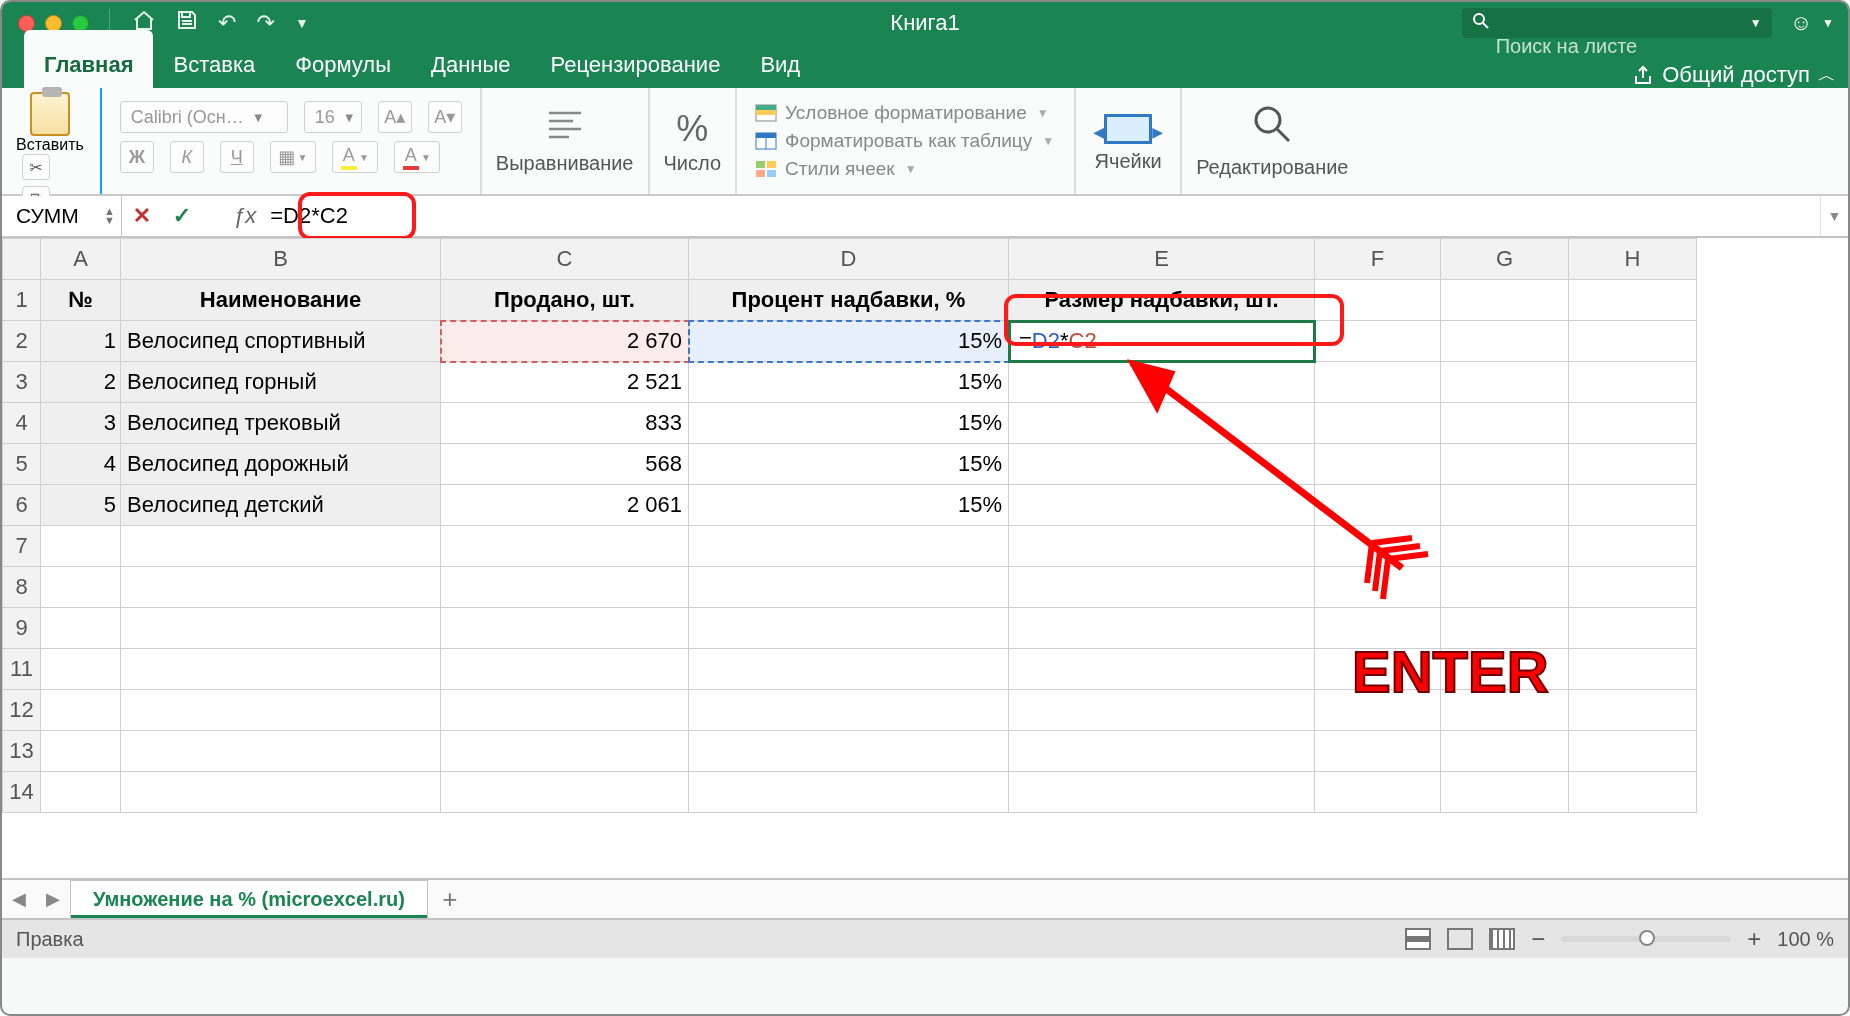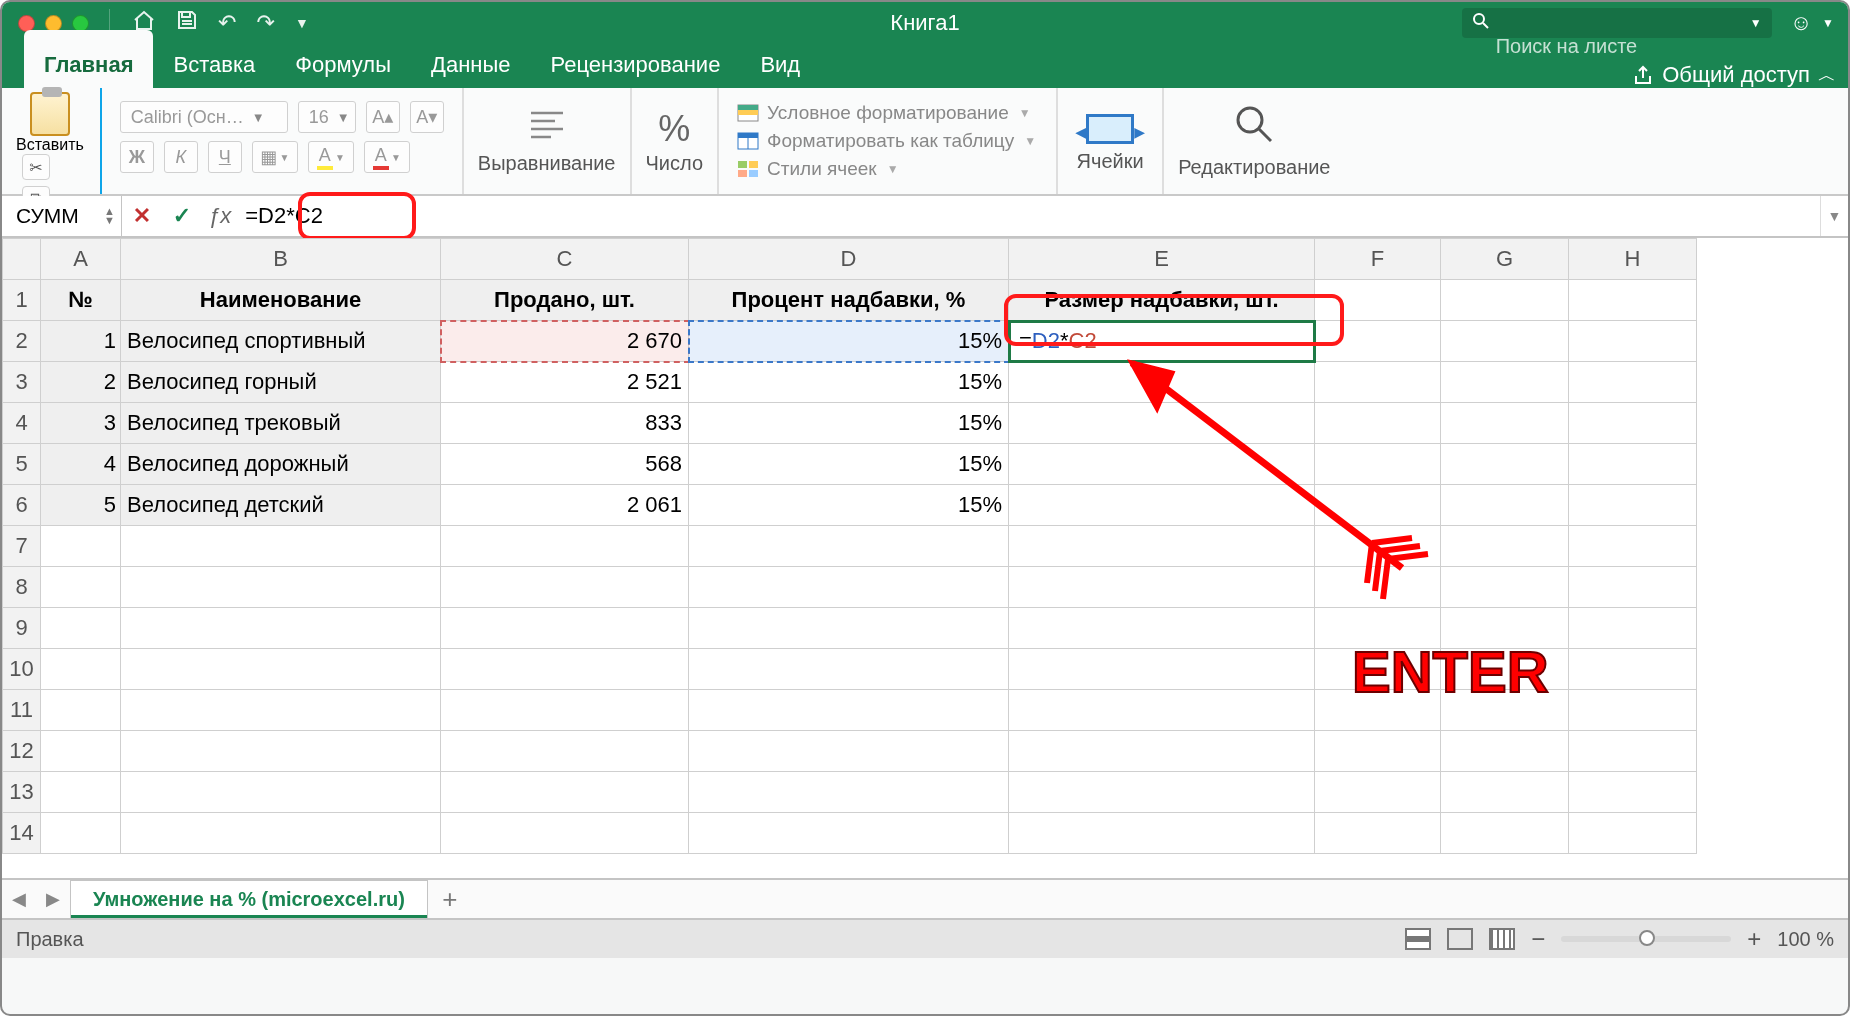--- a/index.html
+++ b/index.html
@@ -34,21 +34,21 @@
   .big-icon { font-size:36px; }
   
   .paste-grp { flex-direction:row; align-items:center; gap:8px; border-right:2px solid #0ea5e9; height:100%; padding:4px 16px 4px 12px;}
   .paste-left{display:flex;flex-direction:column;align-items:center;}
   .clip-icon{ width:40px; height:44px; border:2px solid #c98f20; border-radius:4px; background:linear-gradient(#fff3d1,#f6e0a2); position:relative;}
   .clip-icon:before{content:'';position:absolute;top:-7px;left:10px;width:20px;height:10px;background:#b5b5b5;border-radius:3px;}
   .mini-col { display:flex; flex-direction:column; gap:6px; margin-left:6px;}
   .mini-btn{ width:28px;height:26px;border:1px solid #d0d0d0;border-radius:4px;display:flex;align-items:center;justify-content:center;font-size:16px;color:#555;background:#fdfdfd;}
   
   .font-grp{align-items:flex-start; padding:10px 18px;}
-  .frow{display:flex;gap:10px; margin-bottom:8px;}
+  .frow{display:flex;gap:16px; margin-bottom:8px;}
   .sel{ border:1px solid #d0d0d0; border-radius:3px; background:#fdfdfd; height:32px; display:flex; align-items:center; padding:0 6px 0 10px; color:#999; font-size:18px; position:relative;}
   .sel .dd{margin-left:8px; font-size:13px; color:#888;}
   .btnbox{width:34px;height:32px;border:1px solid #d0d0d0;border-radius:3px;background:#fdfdfd;display:flex;align-items:center;justify-content:center;color:#999;font-size:18px;}
   
   .styles-grp{align-items:flex-start; padding:8px 20px 8px 18px;}
   .srow{display:flex;align-items:center;gap:8px; font-size:19px; color:#888; margin:3px 0;}
   .srow .sdd{font-size:12px;color:#aaa;margin-left:2px;}
   .sicon{width:22px;height:18px;}
 
   
@@ -57,21 +57,21 @@
   .cells-ic .ar{position:absolute;top:7px;font-size:14px;color:#2f79c7;}
   .cells-ic .ar.l{left:-14px;} .cells-ic .ar.r{right:-14px;}
 
   
   .fbar{ height:42px; background:#fff; border-bottom:2px solid #c4c4c4; display:flex; align-items:center;}
   .namebox{ width:120px; height:100%; border-right:1px solid #c4c4c4; display:flex; align-items:center; padding:0 6px 0 14px; font-size:21px;}
   .namebox .stepper{margin-left:auto;display:flex;flex-direction:column;line-height:9px;font-size:11px;color:#777;}
   .fb-btn{ width:40px; text-align:center; font-size:22px;}
   .fb-cancel{color:#c23030;font-weight:bold;}
   .fb-ok{color:#1a8552;font-weight:bold;}
-  .fx{ font-style:italic; color:#666; font-size:22px; padding:0 6px;}
+  .fx{ font-style:italic; color:#666; font-size:22px; padding:0 6px;margin-left:25px;}
   .formula-input{ flex:1; font-size:22px; padding:0 8px; border:0; outline:none; height:100%;}
   .highlight-red{ position:absolute; border:4px solid #ff1a1a; border-radius:12px; pointer-events:none;}
   .fbar .dropdd{margin-left:auto;width:28px;text-align:center;font-size:14px;color:#888;border-left:1px solid #ddd;height:100%;display:flex;align-items:center;justify-content:center;}
 
   
   .grid-wrap{position:relative; height:640px; overflow:hidden; background:#fff;}
   table.sheet{ border-collapse:collapse; table-layout:fixed;}
   .sheet th, .sheet td{ border:1px solid #cfcfcf; height:41px; font-size:22px;}
   .sheet thead th{ background:#f2f2f2; font-weight:400; color:#555; text-align:center;}
   .sheet tbody th{ background:#f2f2f2; font-weight:400; color:#555; text-align:center; width:38px;}
@@ -412,31 +412,20 @@
             <td></td>
             <td></td>
             <td></td>
             <td></td>
             <td></td>
             <td></td>
             <td></td>
             <td></td>
           </tr>
         <tr>
-            <th>10</th>
-            <td></td>
-            <td></td>
-            <td></td>
-            <td></td>
-            <td></td>
-            <td></td>
-            <td></td>
-            <td></td>
-          </tr>
-        <tr>
             <th>11</th>
             <td></td>
             <td></td>
             <td></td>
             <td></td>
             <td></td>
             <td></td>
             <td></td>
             <td></td>
           </tr>

